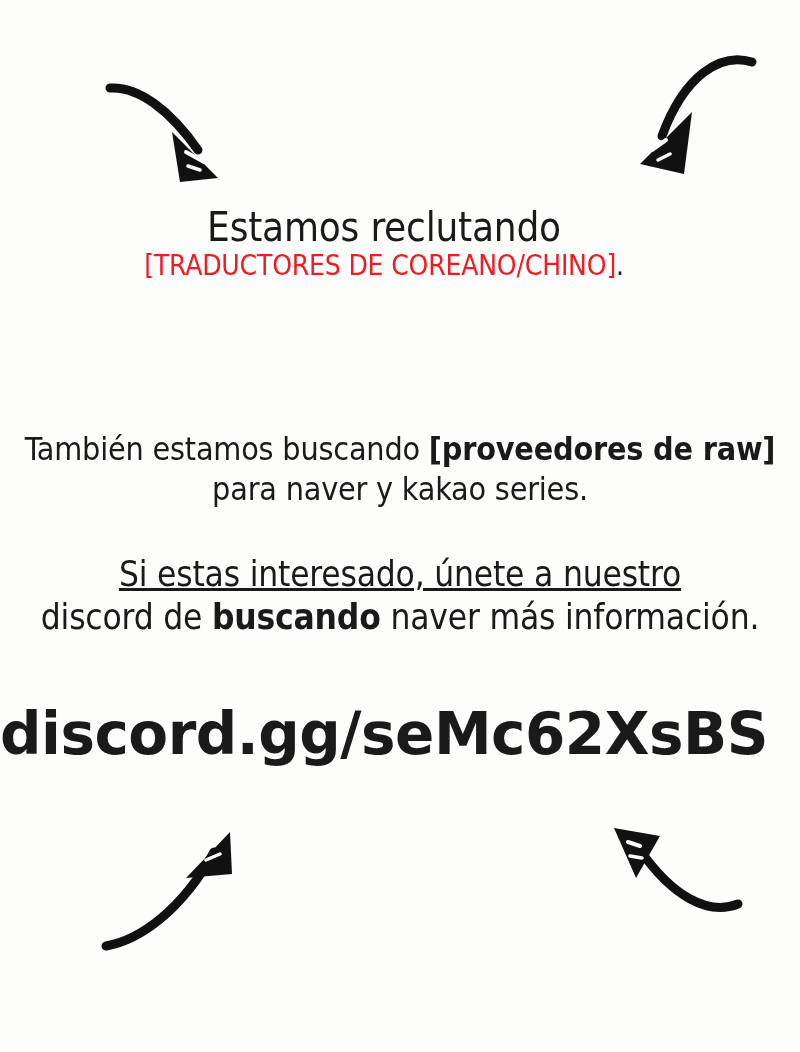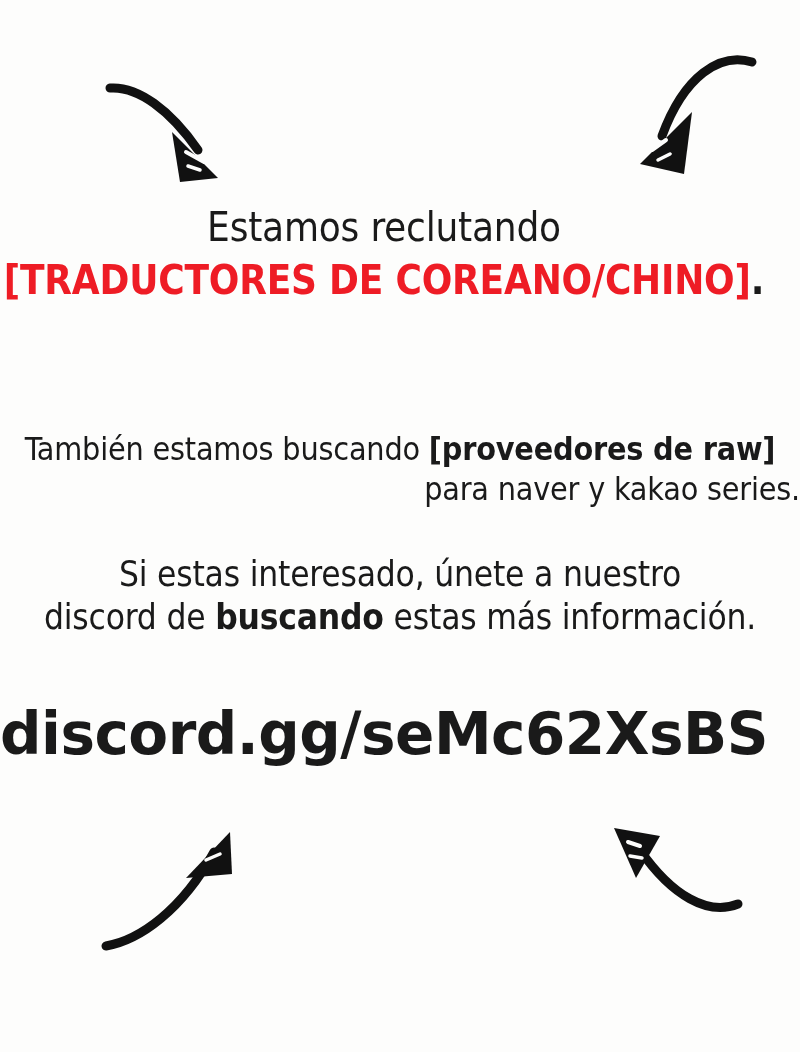--- a/index.html
+++ b/index.html
@@ -44,35 +44,35 @@
     font-family: "DejaVu Sans Condensed", "Liberation Sans Narrow", "Liberation Sans", sans-serif;
     color: #1a1a1a;
     line-height: 1.12;
     letter-spacing: -0.2px;
     white-space: nowrap;
   }
 
   .block-1 { position: absolute; top: 205px; width: 768px; }
   .block-1 .l1 { font-size: 40px; font-weight: 400; }
   .block-1 .l2 {
-    font-size: 40px;
-    font-weight: 700;
-    margin-top: 8px;
+    font-size: 28px;
+    font-weight: 400;
+    margin-top: 0;
   }
   .block-1 .l2 .red { color: #ee1c25; }
   .block-1 .l2 .dot { color: #1a1a1a; }
   .block-1 .l3 { font-size: 39px; font-weight: 400; margin-top: 6px; }
 
   .block-2 { position: absolute; top: 432px; width: 800px; }
   .block-2 .l1 { font-size: 32px; font-weight: 400; }
   .block-2 .l1 b { font-weight: 700; }
-  .block-2 .l2 { font-size: 32px; font-weight: 400; margin-top: 4px; text-align: right; }
+  .block-2 .l2 { font-size: 32px; font-weight: 400; margin-top: 4px; }
 
   .block-3 { position: absolute; top: 555px; width: 800px; }
-  .block-3 .l1 { font-size: 35px; font-weight: 400; }
+  .block-3 .l1 { font-size: 35px; font-weight: 400; text-decoration: underline; }
   .block-3 .l2 { font-size: 35px; font-weight: 400; margin-top: 4px; }
   .block-3 .l2 b { font-weight: 700; }
 
   .block-4 { position: absolute; top: 700px; width: 708px; }
   .block-4 .link {
     font-size: 58px;
     font-weight: 700;
     letter-spacing: -0.5px;
     color: #1a1a1a;
     text-decoration: none;
@@ -123,21 +123,21 @@
     <div class="block-2">
       <div class="line l1">
         <span>También estamos buscando </span><b>[proveedores de raw]</b>
       </div>
       <div class="line l2">para naver y kakao series.</div>
     </div>
 
     <div class="block-3">
       <div class="line l1">Si estas interesado, únete a nuestro</div>
       <div class="line l2">
-        <span>discord de </span><b>buscando</b><span> estas más información.</span>
+        <span>discord de </span><b>buscando</b><span> naver más información.</span>
       </div>
     </div>
 
     <div class="block-4">
       <a class="link" href="#">discord.gg/seMc62XsBS</a>
     </div>
 
   </div>
 </div>
 

